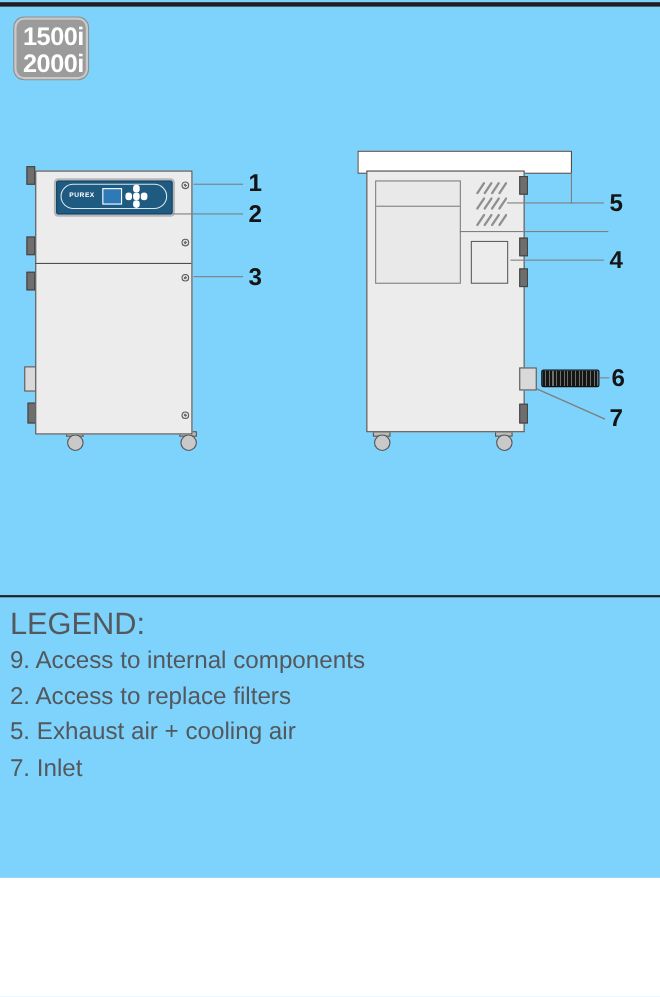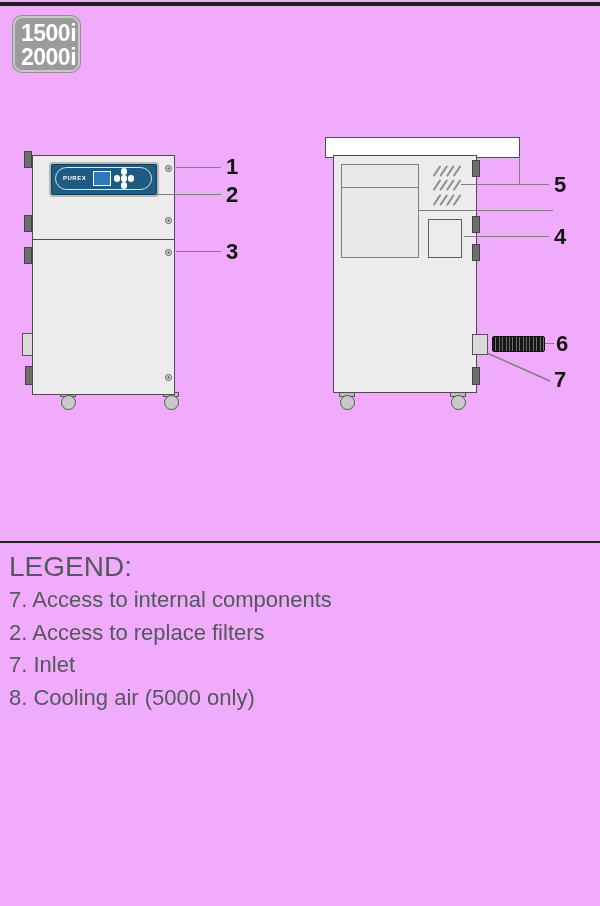--- a/index.html
+++ b/index.html
@@ -2,21 +2,21 @@
 <html><head>
 <meta charset="utf-8">
 <style>
   * { box-sizing: border-box; margin: 0; padding: 0; }
   html, body { background: #ffffff; }
   body {
     width: 600px; height: 906px;
     font-family: "Liberation Sans", sans-serif;
     position: relative;
   }
-  .page { position: relative; width: 600px; height: 906px; background: #f0abfc; overflow: hidden; }
+  .page { position: relative; width: 600px; height: 798px; background: #7dd3fc; overflow: hidden; }
 
   
   .topbar { position: absolute; left: 0; top: 2px; width: 600px; height: 4.4px; background: #1f1f1f; }
 
   
   .badge {
     position: absolute; left: 13px; top: 16px; width: 67px; height: 56px;
     background: #9b9b9b; border: 2px solid #c9c9c9; border-radius: 9px;
     box-shadow: 0 0 0 1px #8f8f8f;
     color: #ffffff; font-weight: bold; font-size: 23px; line-height: 24px;
@@ -193,20 +193,20 @@
     <div class="callout-num" style="left:554px; top:173px;">5</div>
     <div class="callout-num" style="left:554px; top:225px;">4</div>
     <div class="callout-num" style="left:556px; top:332px;">6</div>
     <div class="callout-num" style="left:554px; top:368px;">7</div>
   </div>
 
   <div>
     <div class="legend-divider"></div>
     <div class="legend-title">LEGEND:</div>
     <div class="legend-list">
-      <div class="legend-item">7. Access to internal components</div>
+      <div class="legend-item">9. Access to internal components</div>
       <div class="legend-item">2. Access to replace filters</div>
+      <div class="legend-item">5. Exhaust air + cooling air</div>
       <div class="legend-item">7. Inlet</div>
-      <div class="legend-item">8. Cooling air (5000 only)</div>
     </div>
   </div>
 
 </div>
 
 </body></html>

